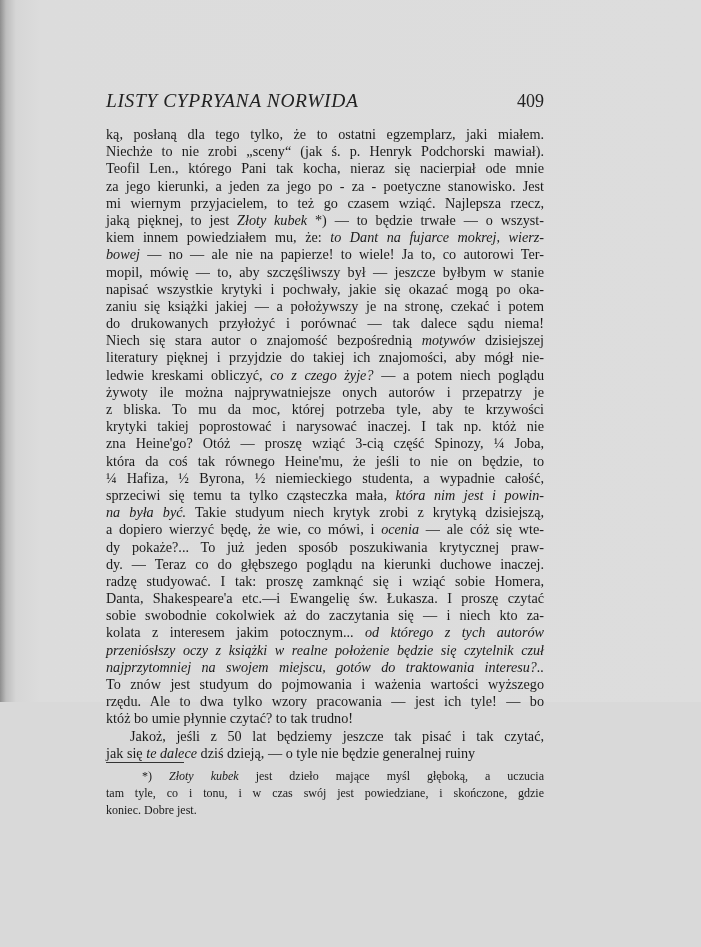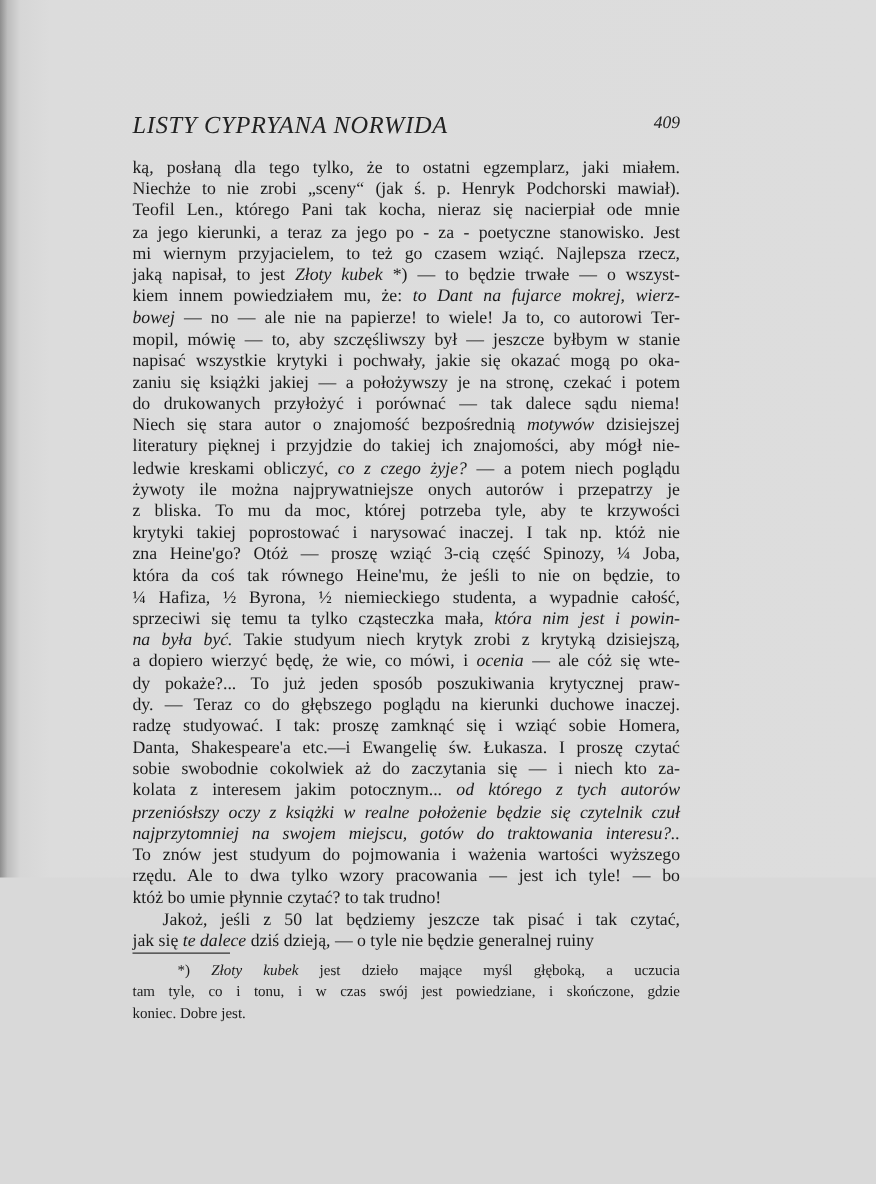--- a/index.html
+++ b/index.html
@@ -17,21 +17,21 @@
   .running-head {
     position: absolute; left: 106px; top: 90px; width: 438px; height: 24px;
   }
   .rh-title {
     position: absolute; left: 0; top: 0;
     font-style: italic; font-size: 19.5px; letter-spacing: 0.6px;
     color: #222;
   }
   .rh-num {
     position: absolute; right: 0; top: 1px;
-    font-style: italic; font-size: 14px; color: #222;
+    font-size: 18px; color: #222;
   }
   .body-text {
     position: absolute; left: 106px; top: 126px; width: 438px;
   }
   .line {
     height: 17.2px; line-height: 17.2px; font-size: 14.2px;
     white-space: nowrap; text-align: justify; text-align-last: justify;
     overflow: visible;
   }
   .line.last { text-align-last: left; }
@@ -53,23 +53,23 @@
 <div class="page">
   <div class="running-head">
     <span class="rh-title">LISTY CYPRYANA NORWIDA</span>
     <span class="rh-num">409</span>
   </div>
 
   <div class="body-text" id="body-text">
       <div class="line"><span>ką, posłaną dla tego tylko, że to ostatni egzemplarz, jaki miałem.</span></div>
       <div class="line"><span>Niechże to nie zrobi „sceny“ (jak ś. p. Henryk Podchorski mawiał).</span></div>
       <div class="line"><span>Teofil Len., którego Pani tak kocha, nieraz się nacierpiał ode mnie</span></div>
-      <div class="line"><span>za jego kierunki, a teraz za jego po - za - poetyczne stanowisko. Jest</span></div>
+      <div class="line"><span>za jego kierunki, a jeden za jego po - za - poetyczne stanowisko. Jest</span></div>
       <div class="line"><span>mi wiernym przyjacielem, to też go czasem wziąć. Najlepsza rzecz,</span></div>
-      <div class="line"><span>jaką napisał, to jest </span><span class="it">Złoty kubek</span><span> *) — to będzie trwałe — o wszyst-</span></div>
+      <div class="line"><span>jaką pięknej, to jest </span><span class="it">Złoty kubek</span><span> *) — to będzie trwałe — o wszyst-</span></div>
       <div class="line"><span>kiem innem powiedziałem mu, że: </span><span class="it">to Dant na fujarce mokrej, wierz-</span></div>
       <div class="line"><span class="it">bowej</span><span> — no — ale nie na papierze! to wiele! Ja to, co autorowi Ter-</span></div>
       <div class="line"><span>mopil, mówię — to, aby szczęśliwszy był — jeszcze byłbym w stanie</span></div>
       <div class="line"><span>napisać wszystkie krytyki i pochwały, jakie się okazać mogą po oka-</span></div>
       <div class="line"><span>zaniu się książki jakiej — a położywszy je na stronę, czekać i potem</span></div>
       <div class="line"><span>do drukowanych przyłożyć i porównać — tak dalece sądu niema!</span></div>
       <div class="line"><span>Niech się stara autor o znajomość bezpośrednią </span><span class="it">motywów</span><span> dzisiejszej</span></div>
       <div class="line"><span>literatury pięknej i przyjdzie do takiej ich znajomości, aby mógł nie-</span></div>
       <div class="line"><span>ledwie kreskami obliczyć, </span><span class="it">co z czego żyje?</span><span> — a potem niech poglądu</span></div>
       <div class="line"><span>żywoty ile można najprywatniejsze onych autorów i przepatrzy je</span></div>

